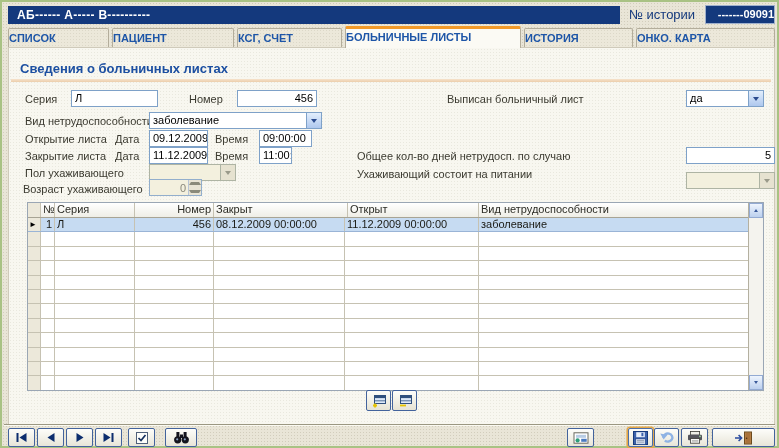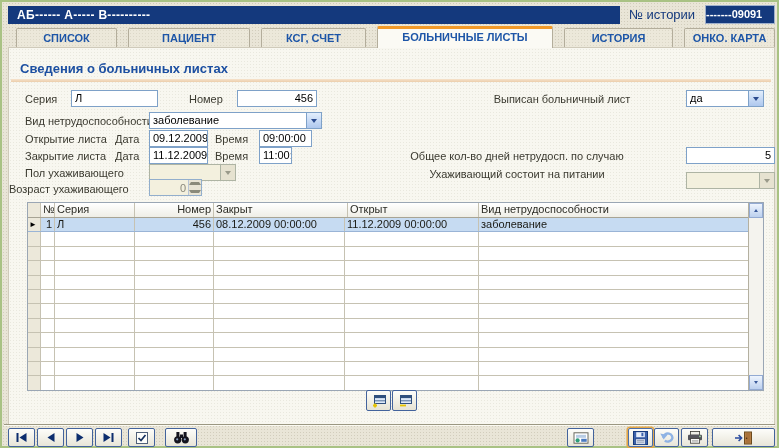--- a/index.html
+++ b/index.html
@@ -23,50 +23,49 @@
     background:#14397d; color:#fff; font-size:12px; font-weight:bold;
     line-height:18px; padding-left:9px; letter-spacing:.3px;
   }
   .hist-label {
     position:absolute; left:627px; top:4px; height:18px; line-height:18px;
     color:#14397d; font-size:13px; font-weight:normal;
   }
   .hist-value {
     position:absolute; left:703px; top:3px; width:70px; height:19px;
     background:#14397d; border:1px solid #9fb0cc; color:#fff;
-    font-size:11px; font-weight:bold; text-align:left; line-height:17px;
+    font-size:11px; font-weight:bold; text-align:right; line-height:17px;
   }
   
   .tabs { position:absolute; left:6px; top:24px; width:767px; height:22px; display:flex; gap:3px; }
   .tab {
     background:#ece8da; border:1px solid #b3ad9b; border-bottom:none;
     border-radius:2px 2px 0 0; color:#1d55a7; font-size:11px; font-weight:bold;
-    text-align:center; line-height:18px; margin-top:2px; cursor:default;
+    text-align:left; line-height:18px; margin-top:2px; cursor:default;
     background-image: radial-gradient(rgba(150,145,120,.18) 1px, transparent 1px);
     background-size:3px 3px;
-    margin-left:8px;
   }
   .tab.active {
     background:#fbfaf4; margin-top:0; line-height:17px;
     border-top:3px solid #f29a29; position:relative; z-index:3;
     background-image:none;
   }
   
   .content {
     position:absolute; left:6px; top:45px; width:767px; height:377px;
     background-color:#f8f7f0;
     background-image: radial-gradient(rgba(160,155,130,.16) 1px, transparent 1px);
     background-size:3px 3px;
     border:1px solid #cfcaba; border-bottom:none; z-index:2;
   }
   .sec-title { position:absolute; left:11px; top:13px; font-size:13px; font-weight:bold; color:#1c4fa1; }
   .sec-rule { position:absolute; left:2px; top:31px; width:760px; height:3px;
     background:linear-gradient(#f6e2cc,#ecceab); }
   .lbl { position:absolute; font-size:11px; color:#3b3a30; white-space:nowrap; }
-  .lbl.r { text-align:center; }
+  .lbl.r { text-align:left; }
   .tbx {
     position:absolute; height:17px; background:#fff; border:1px solid #7ea1c8;
     font-size:11px; color:#000; padding:1px 3px; line-height:13px; white-space:nowrap; overflow:hidden;
   }
   .tbx.num { text-align:right; }
   .combo { position:absolute; height:17px; border:1px solid #7ea1c8; background:#fff; display:flex; }
   .combo .val { flex:1; font-size:11px; padding:1px 3px; line-height:13px; white-space:nowrap; overflow:hidden; }
   .combo .drop {
     width:15px; background:linear-gradient(#e3eefc,#aec8ee);
     border-left:1px solid #7ea1c8; display:flex; align-items:center; justify-content:center;
@@ -187,21 +186,21 @@
     <div class="tbx num" style="left:677px; top:99px; width:89px">5</div>
 
     <div class="lbl" style="left:16px; top:119px">Пол ухаживающего</div>
     <div class="combo dis" style="left:140px; top:116px; width:87px">
       <div class="val"></div>
       <div class="drop">
           <div class="arrow-dn"></div>
         </div>
     </div>
 
-    <div class="lbl" style="left:0; top:135px">Возраст ухаживающего</div>
+    <div class="lbl" style="left:14px; top:135px">Возраст ухаживающего</div>
     <div class="spin" style="left:140px; top:131px; width:53px">
       <div class="sval">0</div>
       <div class="sbtns">
         <div>
             <div class="tri-u"></div>
           </div>
         <div>
             <div class="tri-d"></div>
           </div>
       </div>

